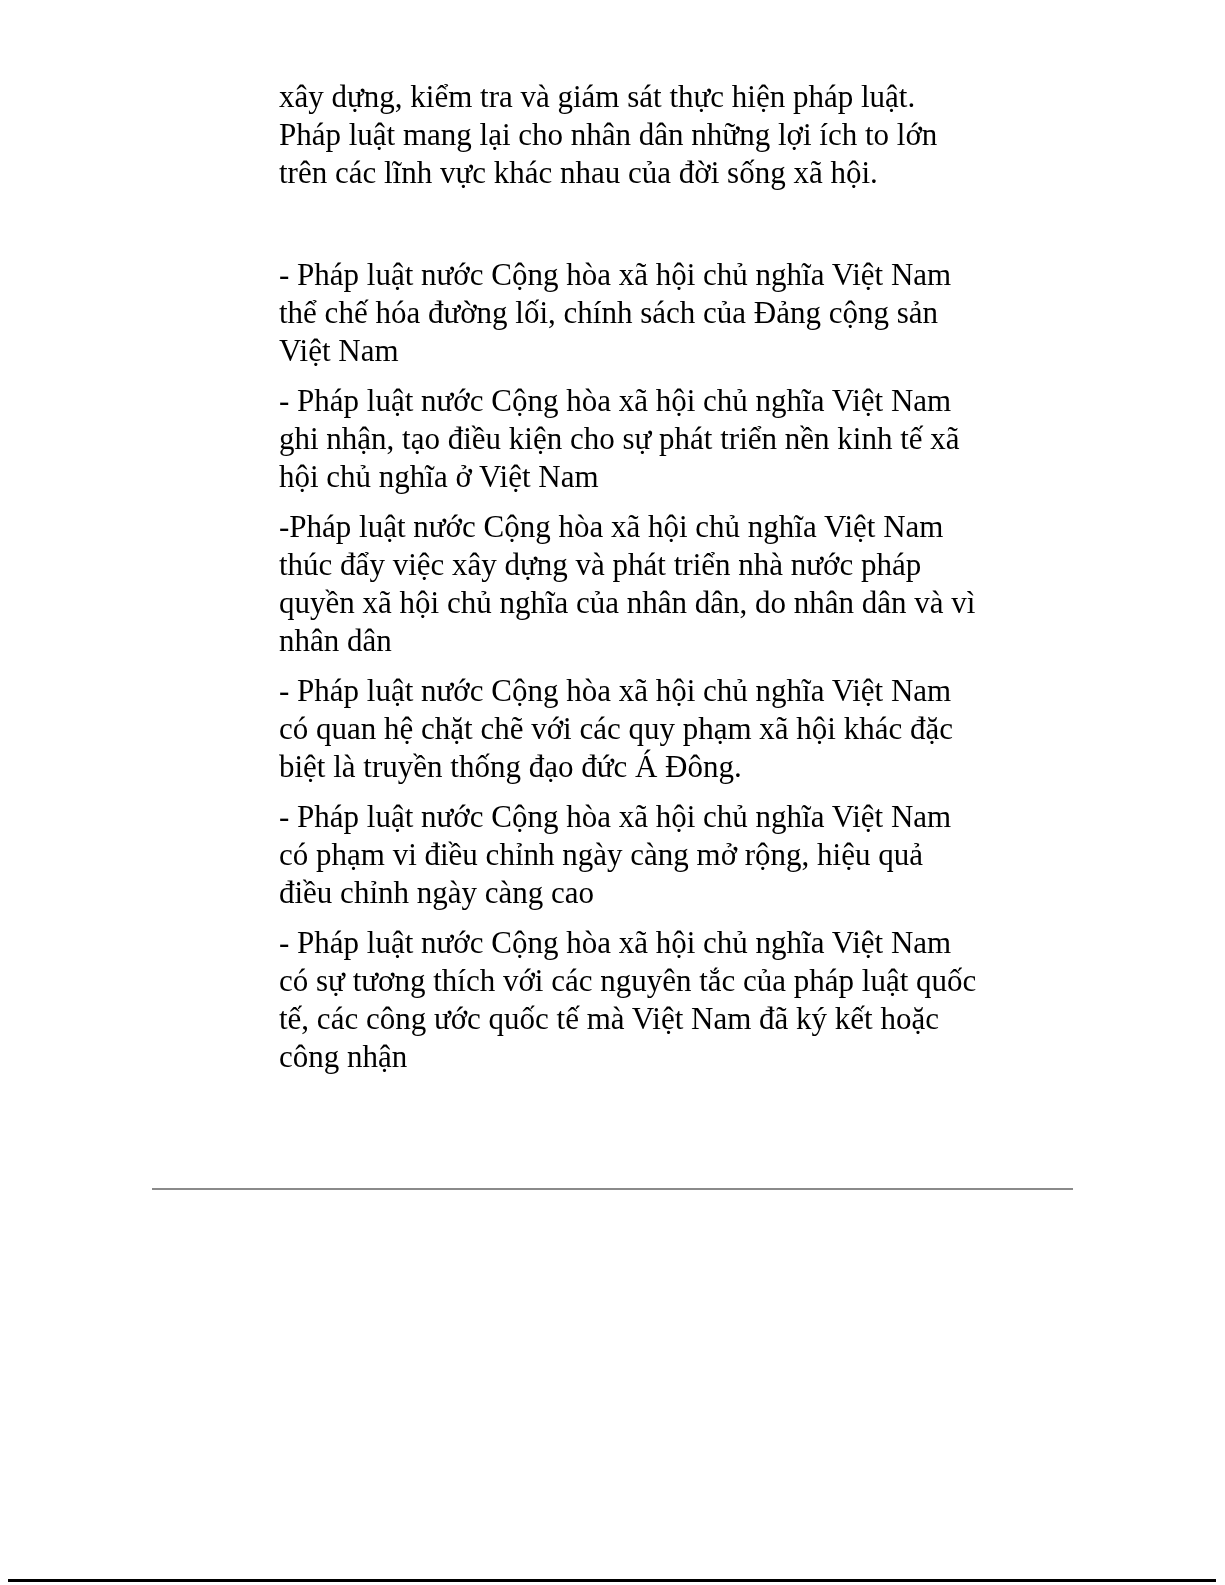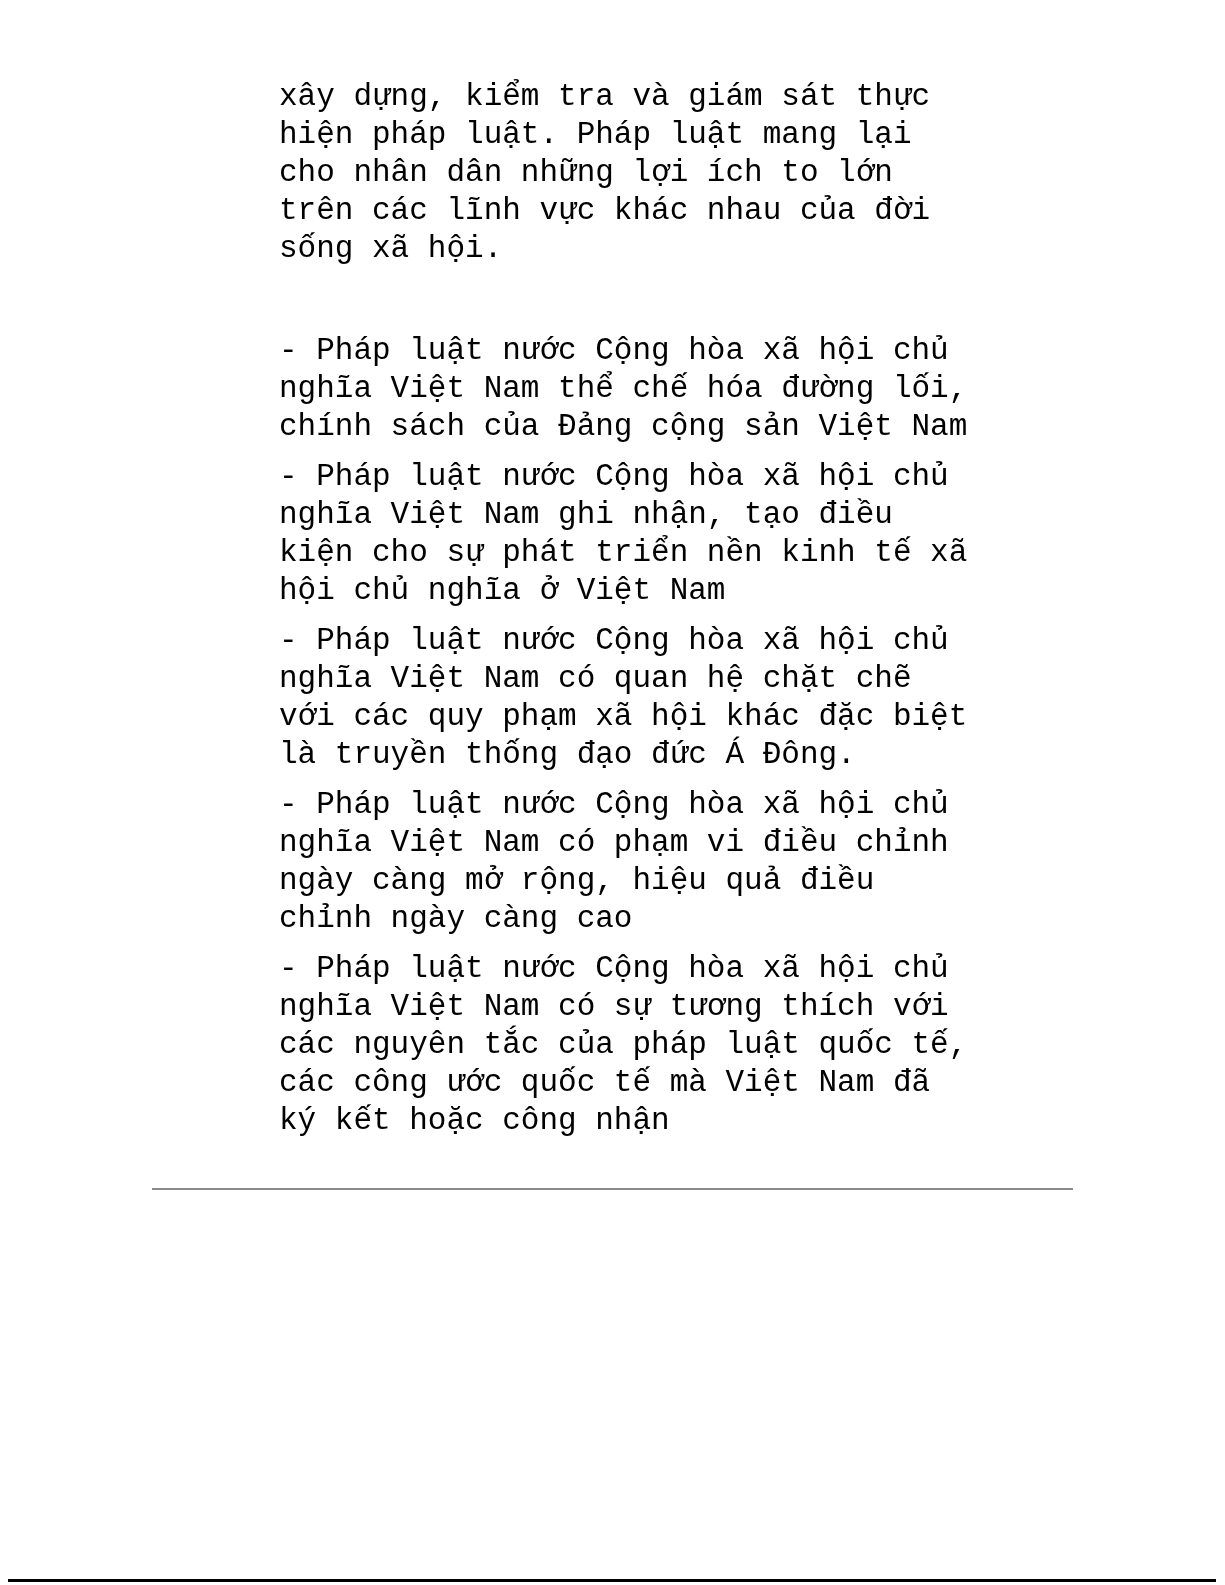--- a/index.html
+++ b/index.html
@@ -20,21 +20,20 @@
     top: 78px;
     width: 712px;
     font-size: 31px;
     line-height: 38px;
     color: #000000;
     text-align: left;
   }
   .doc-content p {
     margin: 0 14px 12px 0;
     padding: 0;
-    font-family: Liberation Mono, monospace;
   }
   .blank-line {
     height: 52px;
   }
   .horizontal-rule {
     position: absolute;
     left: 152px;
     top: 1188px;
     width: 921px;
     height: 2px;
@@ -50,20 +49,21 @@
   }
 </style>
 </head>
 <body>
 
 <div class="doc-content">
   <p>xây dựng, kiểm tra và giám sát thực hiện pháp luật. Pháp luật mang lại cho nhân dân những lợi ích to lớn trên các lĩnh vực khác nhau của đời sống xã hội.</p>
   <div class="blank-line"></div>
   <p>- Pháp luật nước Cộng hòa xã hội chủ nghĩa Việt Nam thể chế hóa đường lối, chính sách của Đảng cộng sản Việt Nam</p>
   <p>- Pháp luật nước Cộng hòa xã hội chủ nghĩa Việt Nam ghi nhận, tạo điều kiện cho sự phát triển nền kinh tế xã hội chủ nghĩa ở Việt Nam</p>
+  <p>-Pháp luật nước Cộng hòa xã hội chủ nghĩa Việt Nam thúc đẩy việc xây dựng và phát triển nhà nước pháp quyền xã hội chủ nghĩa của nhân dân, do nhân dân và vì nhân dân</p>
   <p>- Pháp luật nước Cộng hòa xã hội chủ nghĩa Việt Nam có quan hệ chặt chẽ với các quy phạm xã hội khác đặc biệt là truyền thống đạo đức Á Đông.</p>
   <p>- Pháp luật nước Cộng hòa xã hội chủ nghĩa Việt Nam có phạm vi điều chỉnh ngày càng mở rộng, hiệu quả điều chỉnh ngày càng cao</p>
   <p>- Pháp luật nước Cộng hòa xã hội chủ nghĩa Việt Nam có sự tương thích với các nguyên tắc của pháp luật quốc tế, các công ước quốc tế mà Việt Nam đã ký kết hoặc công nhận</p>
 </div>
 
 <div class="horizontal-rule"></div>
 
 <div class="bottom-edge-bar"></div>
 
 </body></html>

